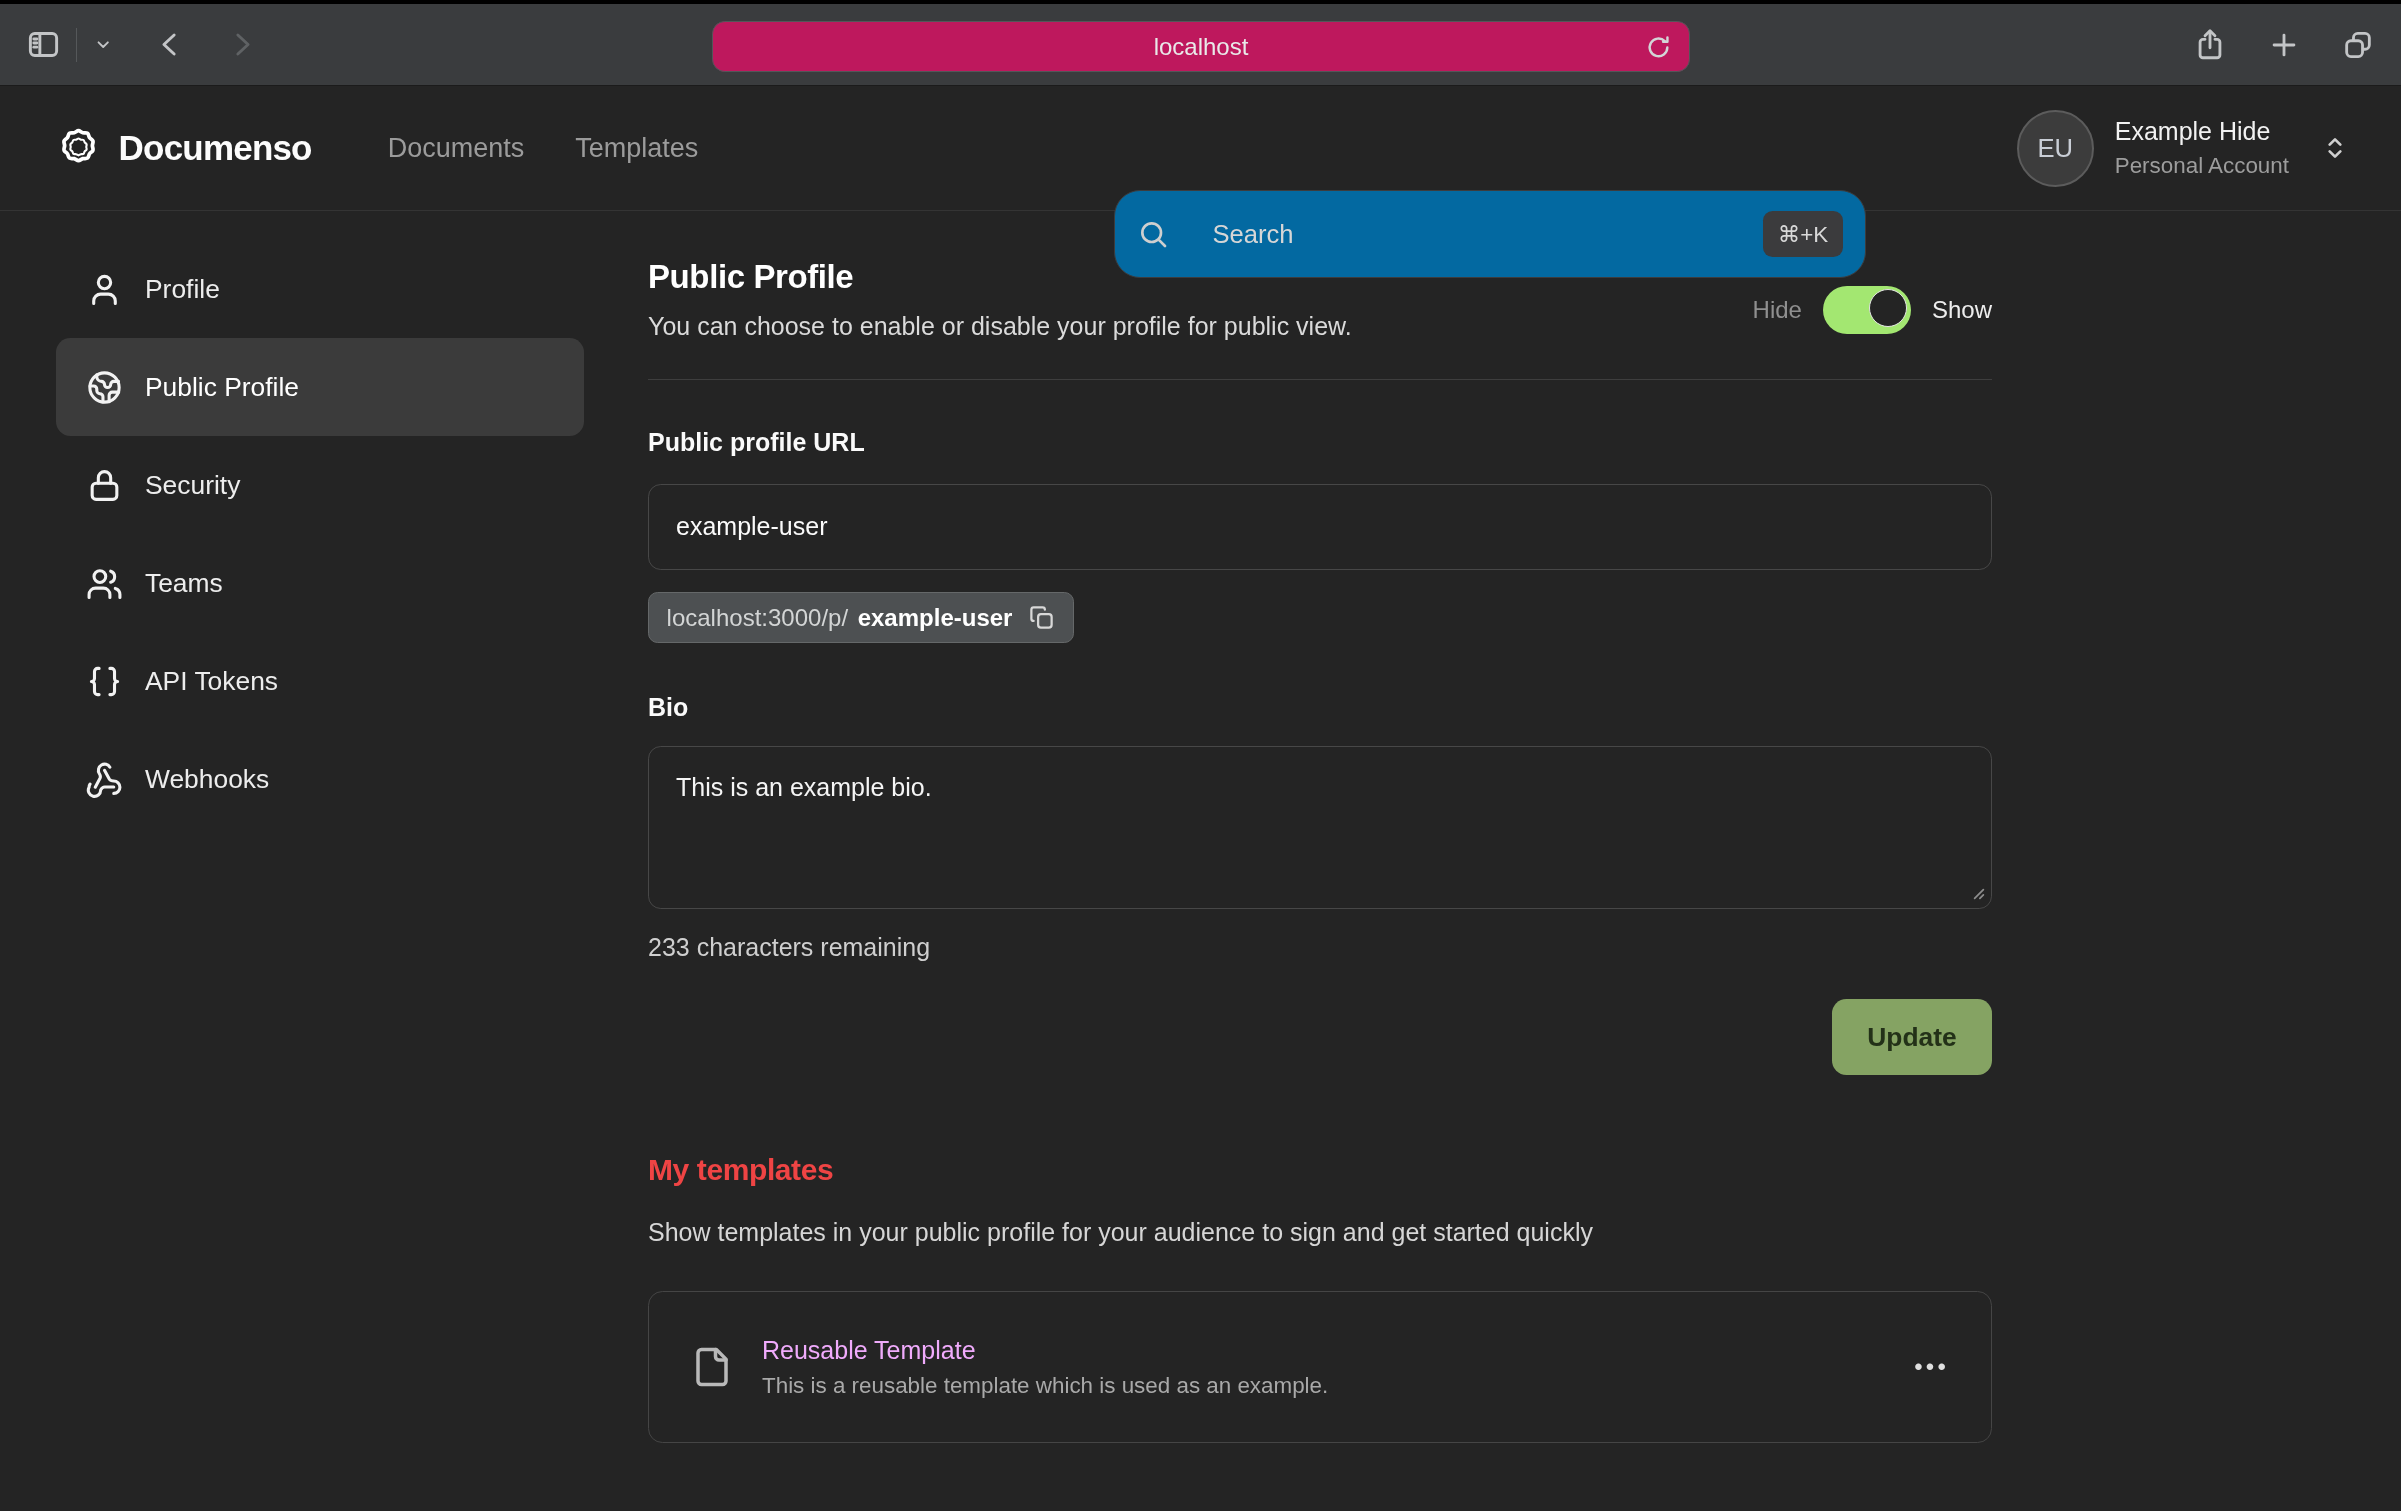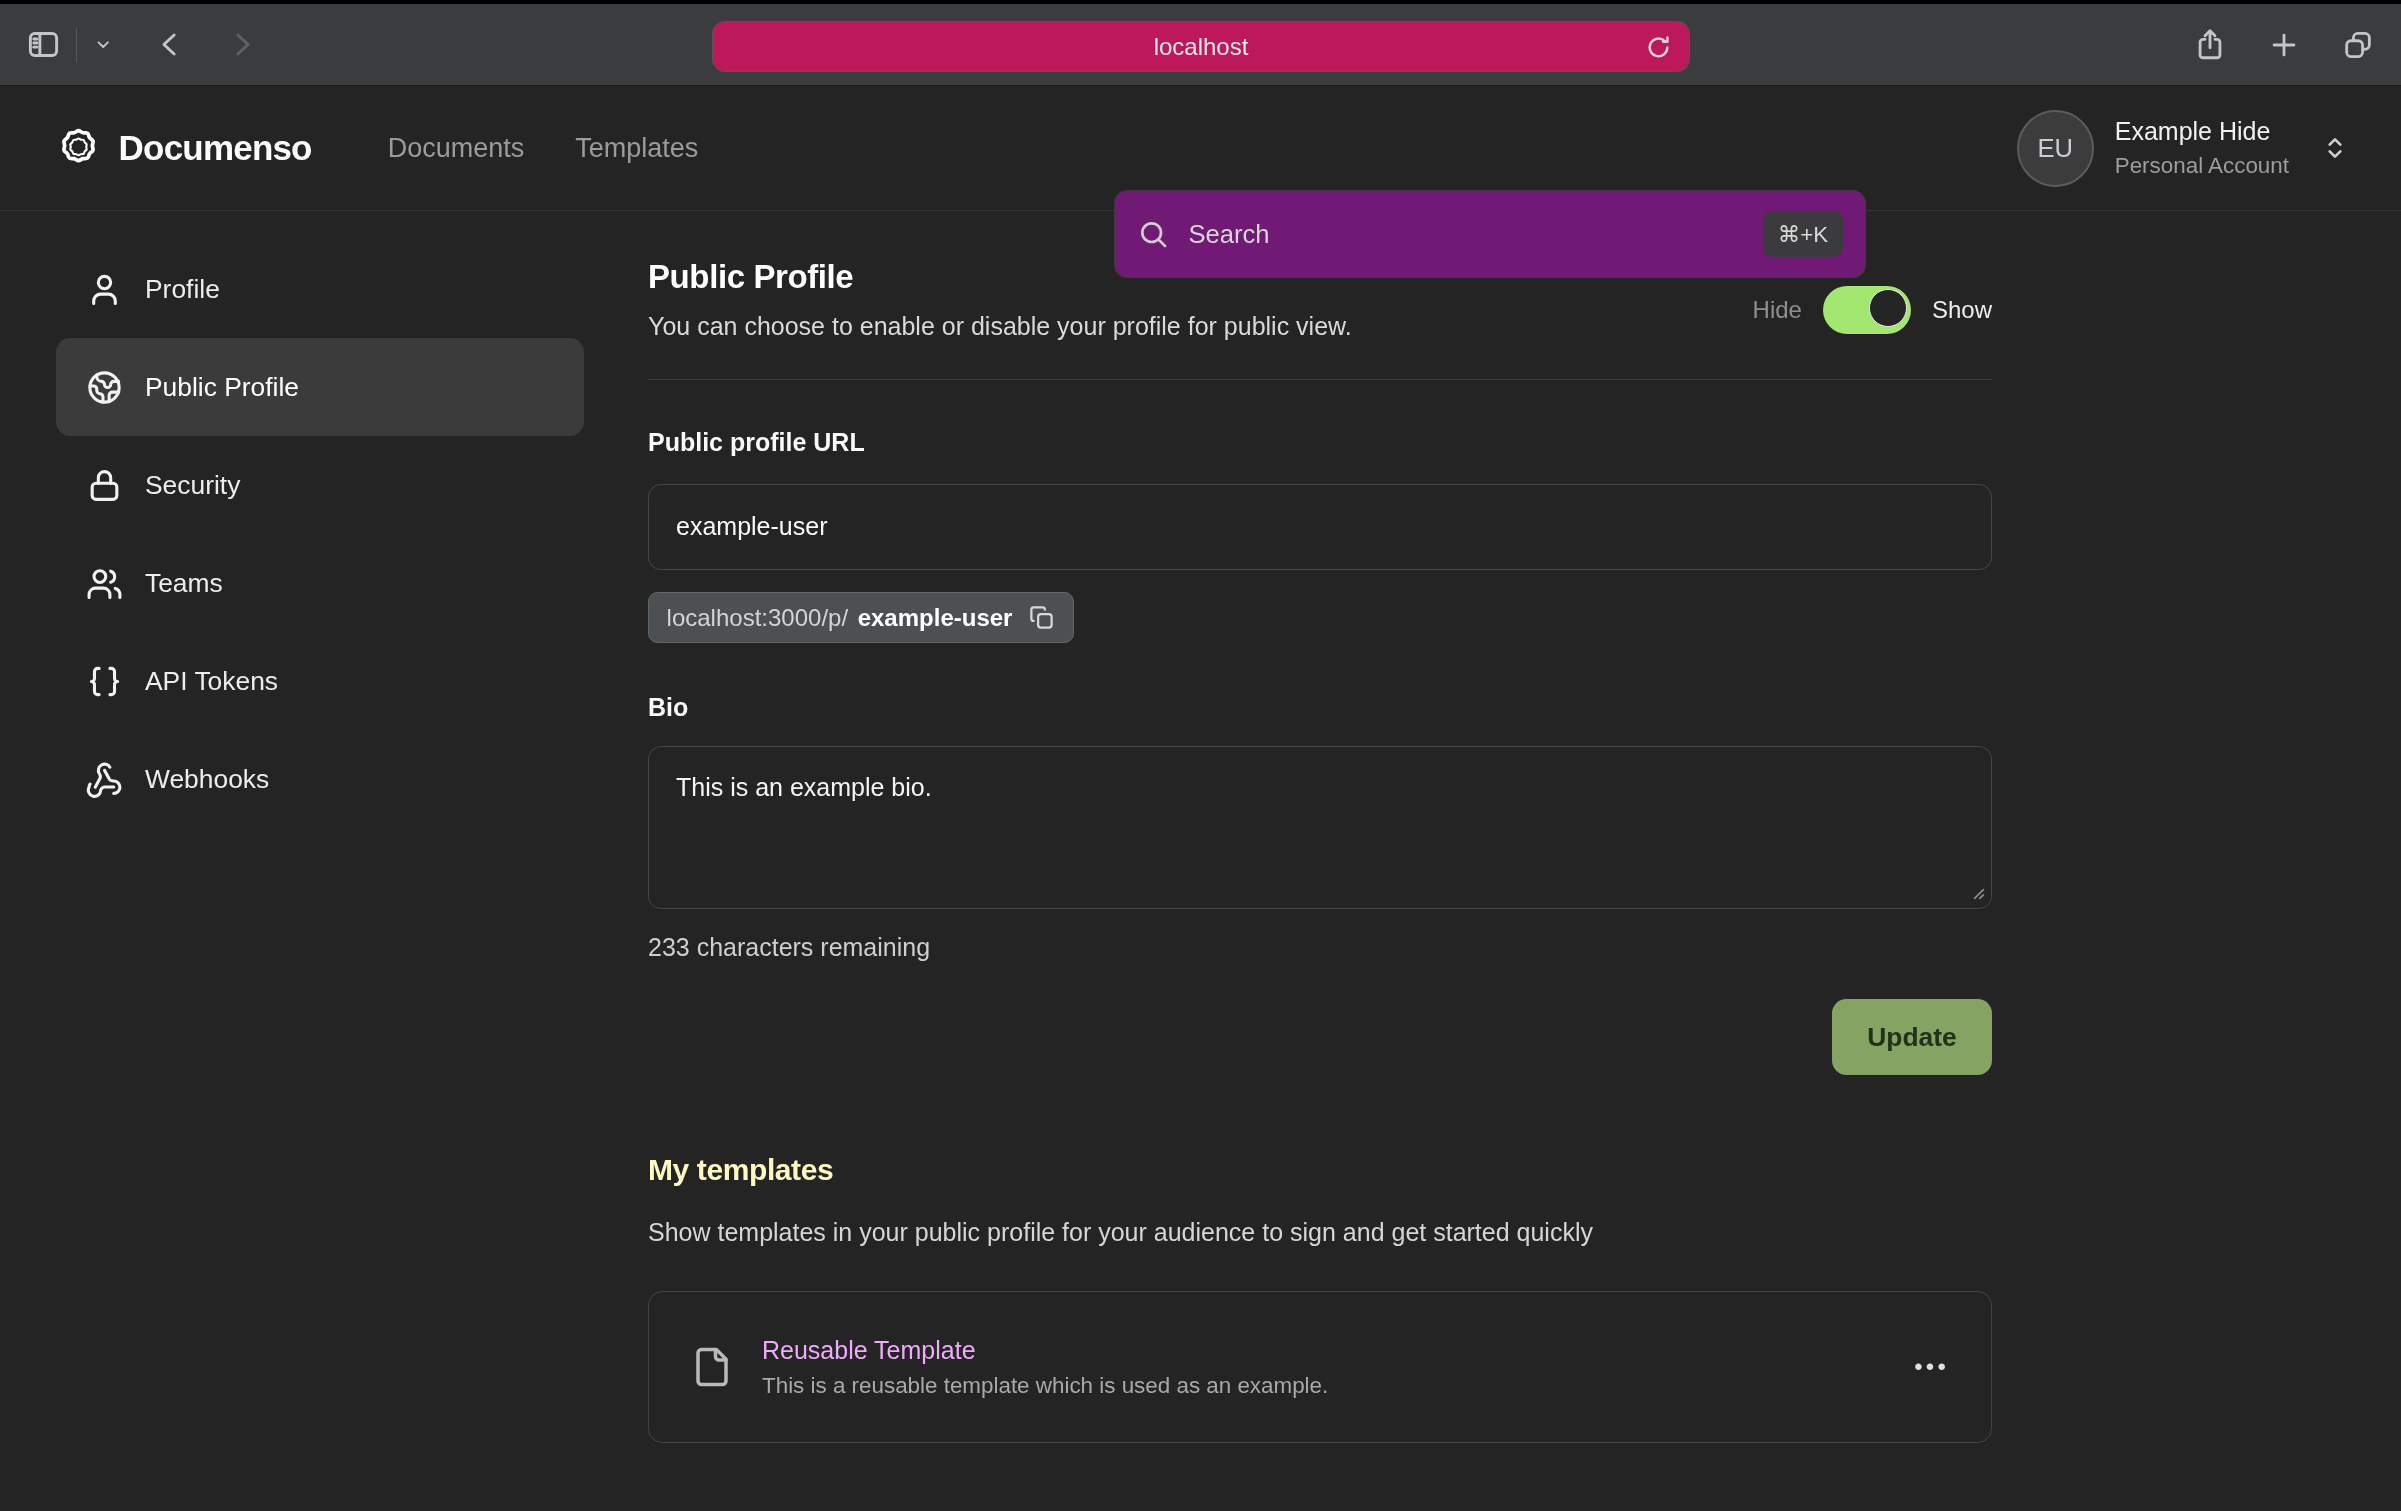--- a/index.html
+++ b/index.html
@@ -24,22 +24,22 @@
   .chrome-right { position:absolute; right:25.6px; top:0; height:100%; display:flex; align-items:center; gap:40px; color:#c3c5c7; }
 
   
   .app-header { position:relative; height:125px; border-bottom:0.8px solid #343434;
     display:flex; align-items:center; padding-left:56px; }
   .brand { display:flex; align-items:center; gap:17.6px; color:#fff; cursor:pointer; }
   .brand-name { font-size:35px; font-weight:800; letter-spacing:-0.8px; color:#fcfcfc; }
   .top-nav { display:flex; gap:51px; margin-left:76px; }
   .top-nav .nav-link { font-size:27px; font-weight:500; color:#9b9b9b; cursor:pointer; }
   .searchbar { position:absolute; left:1114px; top:104px; width:752px; height:88px;
-    background:#701a75; border:1.6px solid #3c3c3e; border-radius:13px;
-    display:flex; align-items:center; padding:0 22.4px; }
+    background:#0369a1; border:1.6px solid #3c3c3e; border-radius:26px;
+    display:flex; align-items:center; padding:0 22.4px;gap:24px; }
   .searchbar .search-text { margin-left:19px; font-size:25.6px; color:#d6d6d6; flex:1; }
   .kbd { background:#3b3b3d; border-radius:9.6px; padding:9.6px 14.4px; font-size:22.4px; color:#d8d8d8; }
   .user-block { position:absolute; right:50px; top:0; height:100%; display:flex; align-items:center; cursor:pointer; }
   .avatar { width:77px; height:77px; border-radius:50%; background:#3c3c3c; border:2.4px solid #5c5c5c;
     display:flex; align-items:center; justify-content:center; font-size:25.6px; color:#c9ced6; }
   .user-text { margin-left:21px; }
   .user-name { font-size:25px; font-weight:500; color:#f2f2f2; }
   .user-sub { font-size:22.4px; color:#9d9d9d; margin-top:6.4px; }
   .user-caret { margin-left:30px; color:#cfcfcf; }
 
@@ -84,21 +84,21 @@
     font-family:"Liberation Sans","DejaVu Sans",sans-serif; resize:none; outline:none; display:block; }
   .resize-handle { position:absolute; right:6.4px; bottom:8px; color:#8d8d8d; }
   .remaining { margin-top:24px; font-size:25px; color:#cfcfcf; }
 
   .update-row { margin-top:37px; display:flex; justify-content:flex-end; }
   .btn-update { width:160px; height:76px; border:none; border-radius:14.4px; background:#85a363;
     color:#233118; font-size:26.4px; font-weight:600; cursor:pointer;
     font-family:"Liberation Sans","DejaVu Sans",sans-serif; }
 
   .templates-header { margin-top:77px; display:flex; justify-content:space-between; }
-  .h2 { font-size:30px; font-weight:700; letter-spacing:-0.4px; color:#fef9c3; line-height:35px; }
+  .h2 { font-size:30px; font-weight:700; letter-spacing:-0.4px; color:#ef4444; line-height:35px; }
   .templates-desc { margin-top:24px; font-size:25px; color:#d6d6d6; line-height:42px; max-width:1064px; }
   .btn-link-template { width:248px; height:78px; background:transparent; border:1.6px solid #4b4b4b;
     border-radius:16px; color:#f5f5f5; font-size:25px; font-weight:500; margin-top:16px; flex:none;
     font-family:"Liberation Sans","DejaVu Sans",sans-serif; cursor:pointer; }
 
   .template-card { margin-top:38px; height:152px; border:1.6px solid #454545; border-radius:14.4px;
     display:flex; align-items:center; padding:0 42px; }
   .template-card .ficon { color:#b9b9b9; flex:none; }
   .tpl-text { margin-left:29px; flex:1; }
   .tpl-title { font-size:25px; font-weight:500; color:#f0abfc; }

